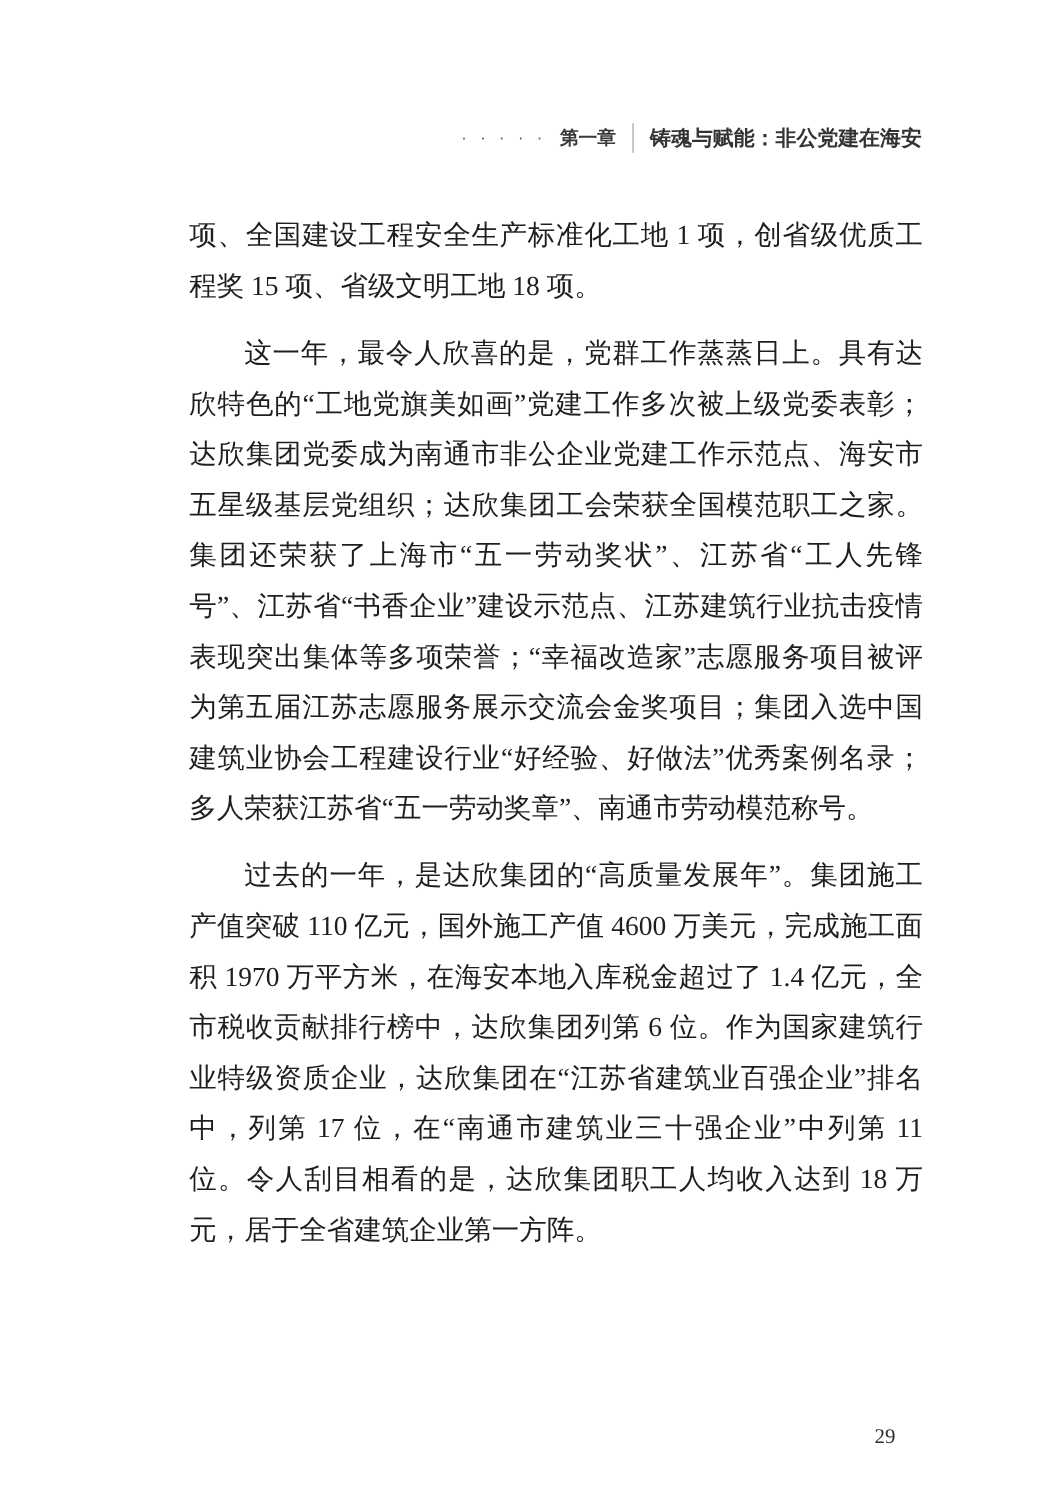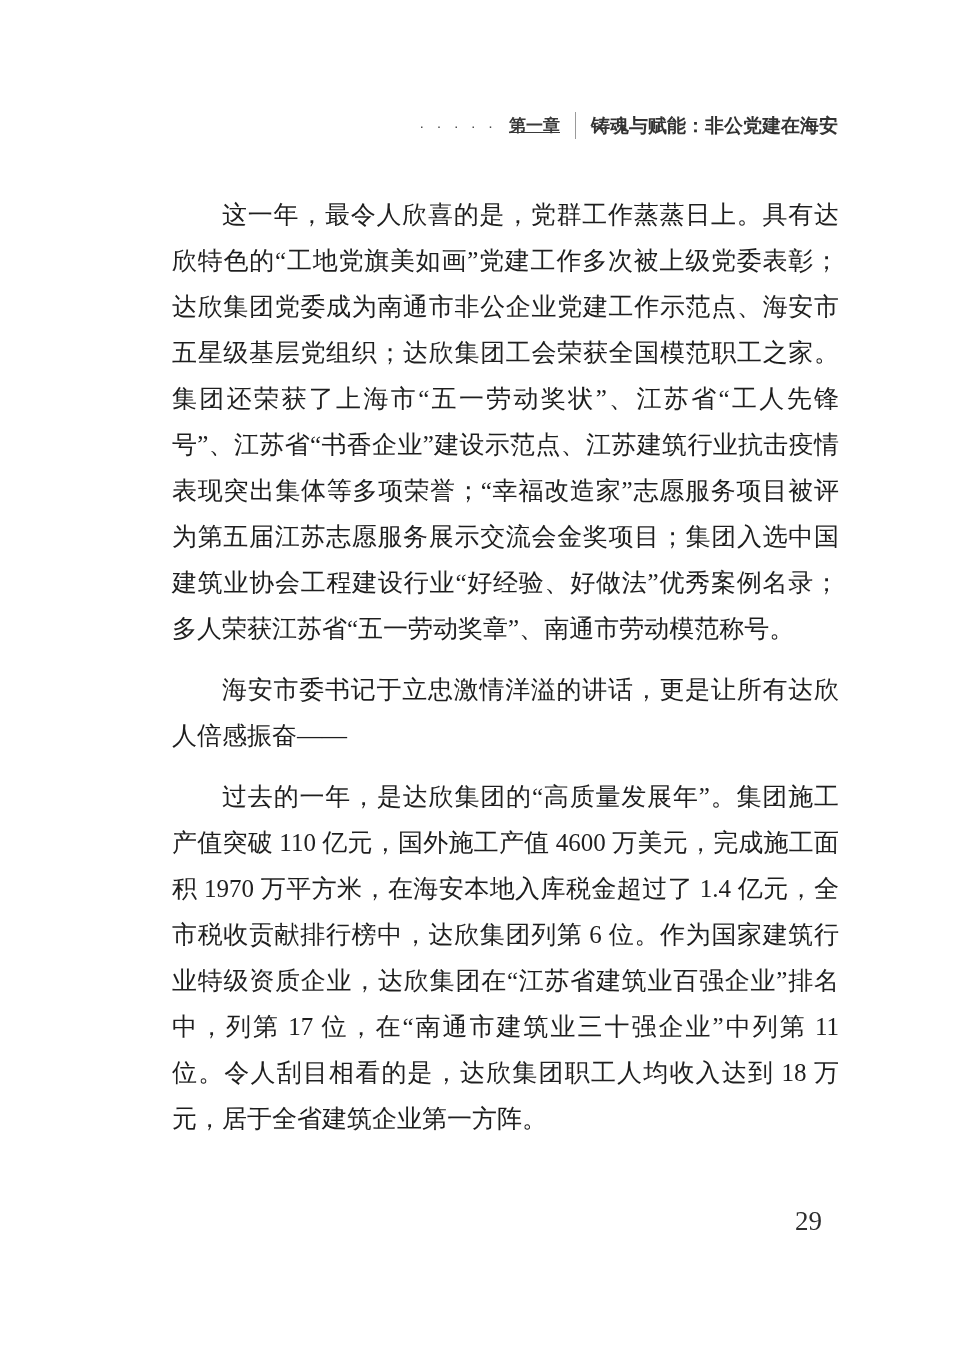--- a/index.html
+++ b/index.html
@@ -13,58 +13,58 @@
   .running-header{
     position:absolute;top:112px;right:126px;
     display:flex;align-items:center;
     font-family:"Liberation Sans","DejaVu Sans",sans-serif;
     color:#3a3a3a;white-space:nowrap;
   }
   .running-header .dots{
     font-size:15px;color:#4a4a4a;letter-spacing:4px;margin-right:12px;
   }
   .running-header .chapter{
-    font-size:17px;font-weight:700;color:#3a3a3a;text-decoration:underline;
+    font-size:17px;font-weight:700;color:#3a3a3a;
   }
   .running-header .divider{
     width:1px;height:27px;background:#9a9a9a;margin:0 15px;
   }
   .running-header .title{
     font-size:19px;font-weight:700;color:#333333;
   }
   .content{
     position:absolute;left:172px;top:192px;width:667px;
   }
   .content p{
     margin:0 0 15px 0;
     font-size:25px;
     line-height:46px;
     color:#1e1e1e;
     text-align:justify;
   }
   .content p.indent{text-indent:2em;}
   .page-number{
-    position:absolute;top:1206px;left:795px;
-    font-size:27px;color:#2e2e2e;
+    position:absolute;top:1296px;left:795px;
+    font-size:19px;color:#2e2e2e;
     font-family:"Liberation Serif","DejaVu Serif",serif;
   }
 </style>
 </head>
 <body>
 
 <div class="page">
 
   <div class="running-header">
     <span class="dots">· · · · ·</span>
     <span class="chapter">第一章</span>
     <span class="divider"></span>
     <span class="title">铸魂与赋能：非公党建在海安</span>
   </div>
 
   <div class="content">
+    <p>项、全国建设工程安全生产标准化工地 1 项，创省级优质工程奖 15 项、省级文明工地 18 项。</p>
     <p class="indent">这一年，最令人欣喜的是，党群工作蒸蒸日上。具有达欣特色的“工地党旗美如画”党建工作多次被上级党委表彰；达欣集团党委成为南通市非公企业党建工作示范点、海安市五星级基层党组织；达欣集团工会荣获全国模范职工之家。集团还荣获了上海市“五一劳动奖状”、江苏省“工人先锋号”、江苏省“书香企业”建设示范点、江苏建筑行业抗击疫情表现突出集体等多项荣誉；“幸福改造家”志愿服务项目被评为第五届江苏志愿服务展示交流会金奖项目；集团入选中国建筑业协会工程建设行业“好经验、好做法”优秀案例名录；多人荣获江苏省“五一劳动奖章”、南通市劳动模范称号。</p>
-    <p class="indent">海安市委书记于立忠激情洋溢的讲话，更是让所有达欣人倍感振奋——</p>
     <p class="indent">过去的一年，是达欣集团的“高质量发展年”。集团施工产值突破 110 亿元，国外施工产值 4600 万美元，完成施工面积 1970 万平方米，在海安本地入库税金超过了 1.4 亿元，全市税收贡献排行榜中，达欣集团列第 6 位。作为国家建筑行业特级资质企业，达欣集团在“江苏省建筑业百强企业”排名中，列第 17 位，在“南通市建筑业三十强企业”中列第 11 位。令人刮目相看的是，达欣集团职工人均收入达到 18 万元，居于全省建筑企业第一方阵。</p>
   </div>
 
   <div class="page-number">29</div>
 
 </div>
 
 </body></html>

